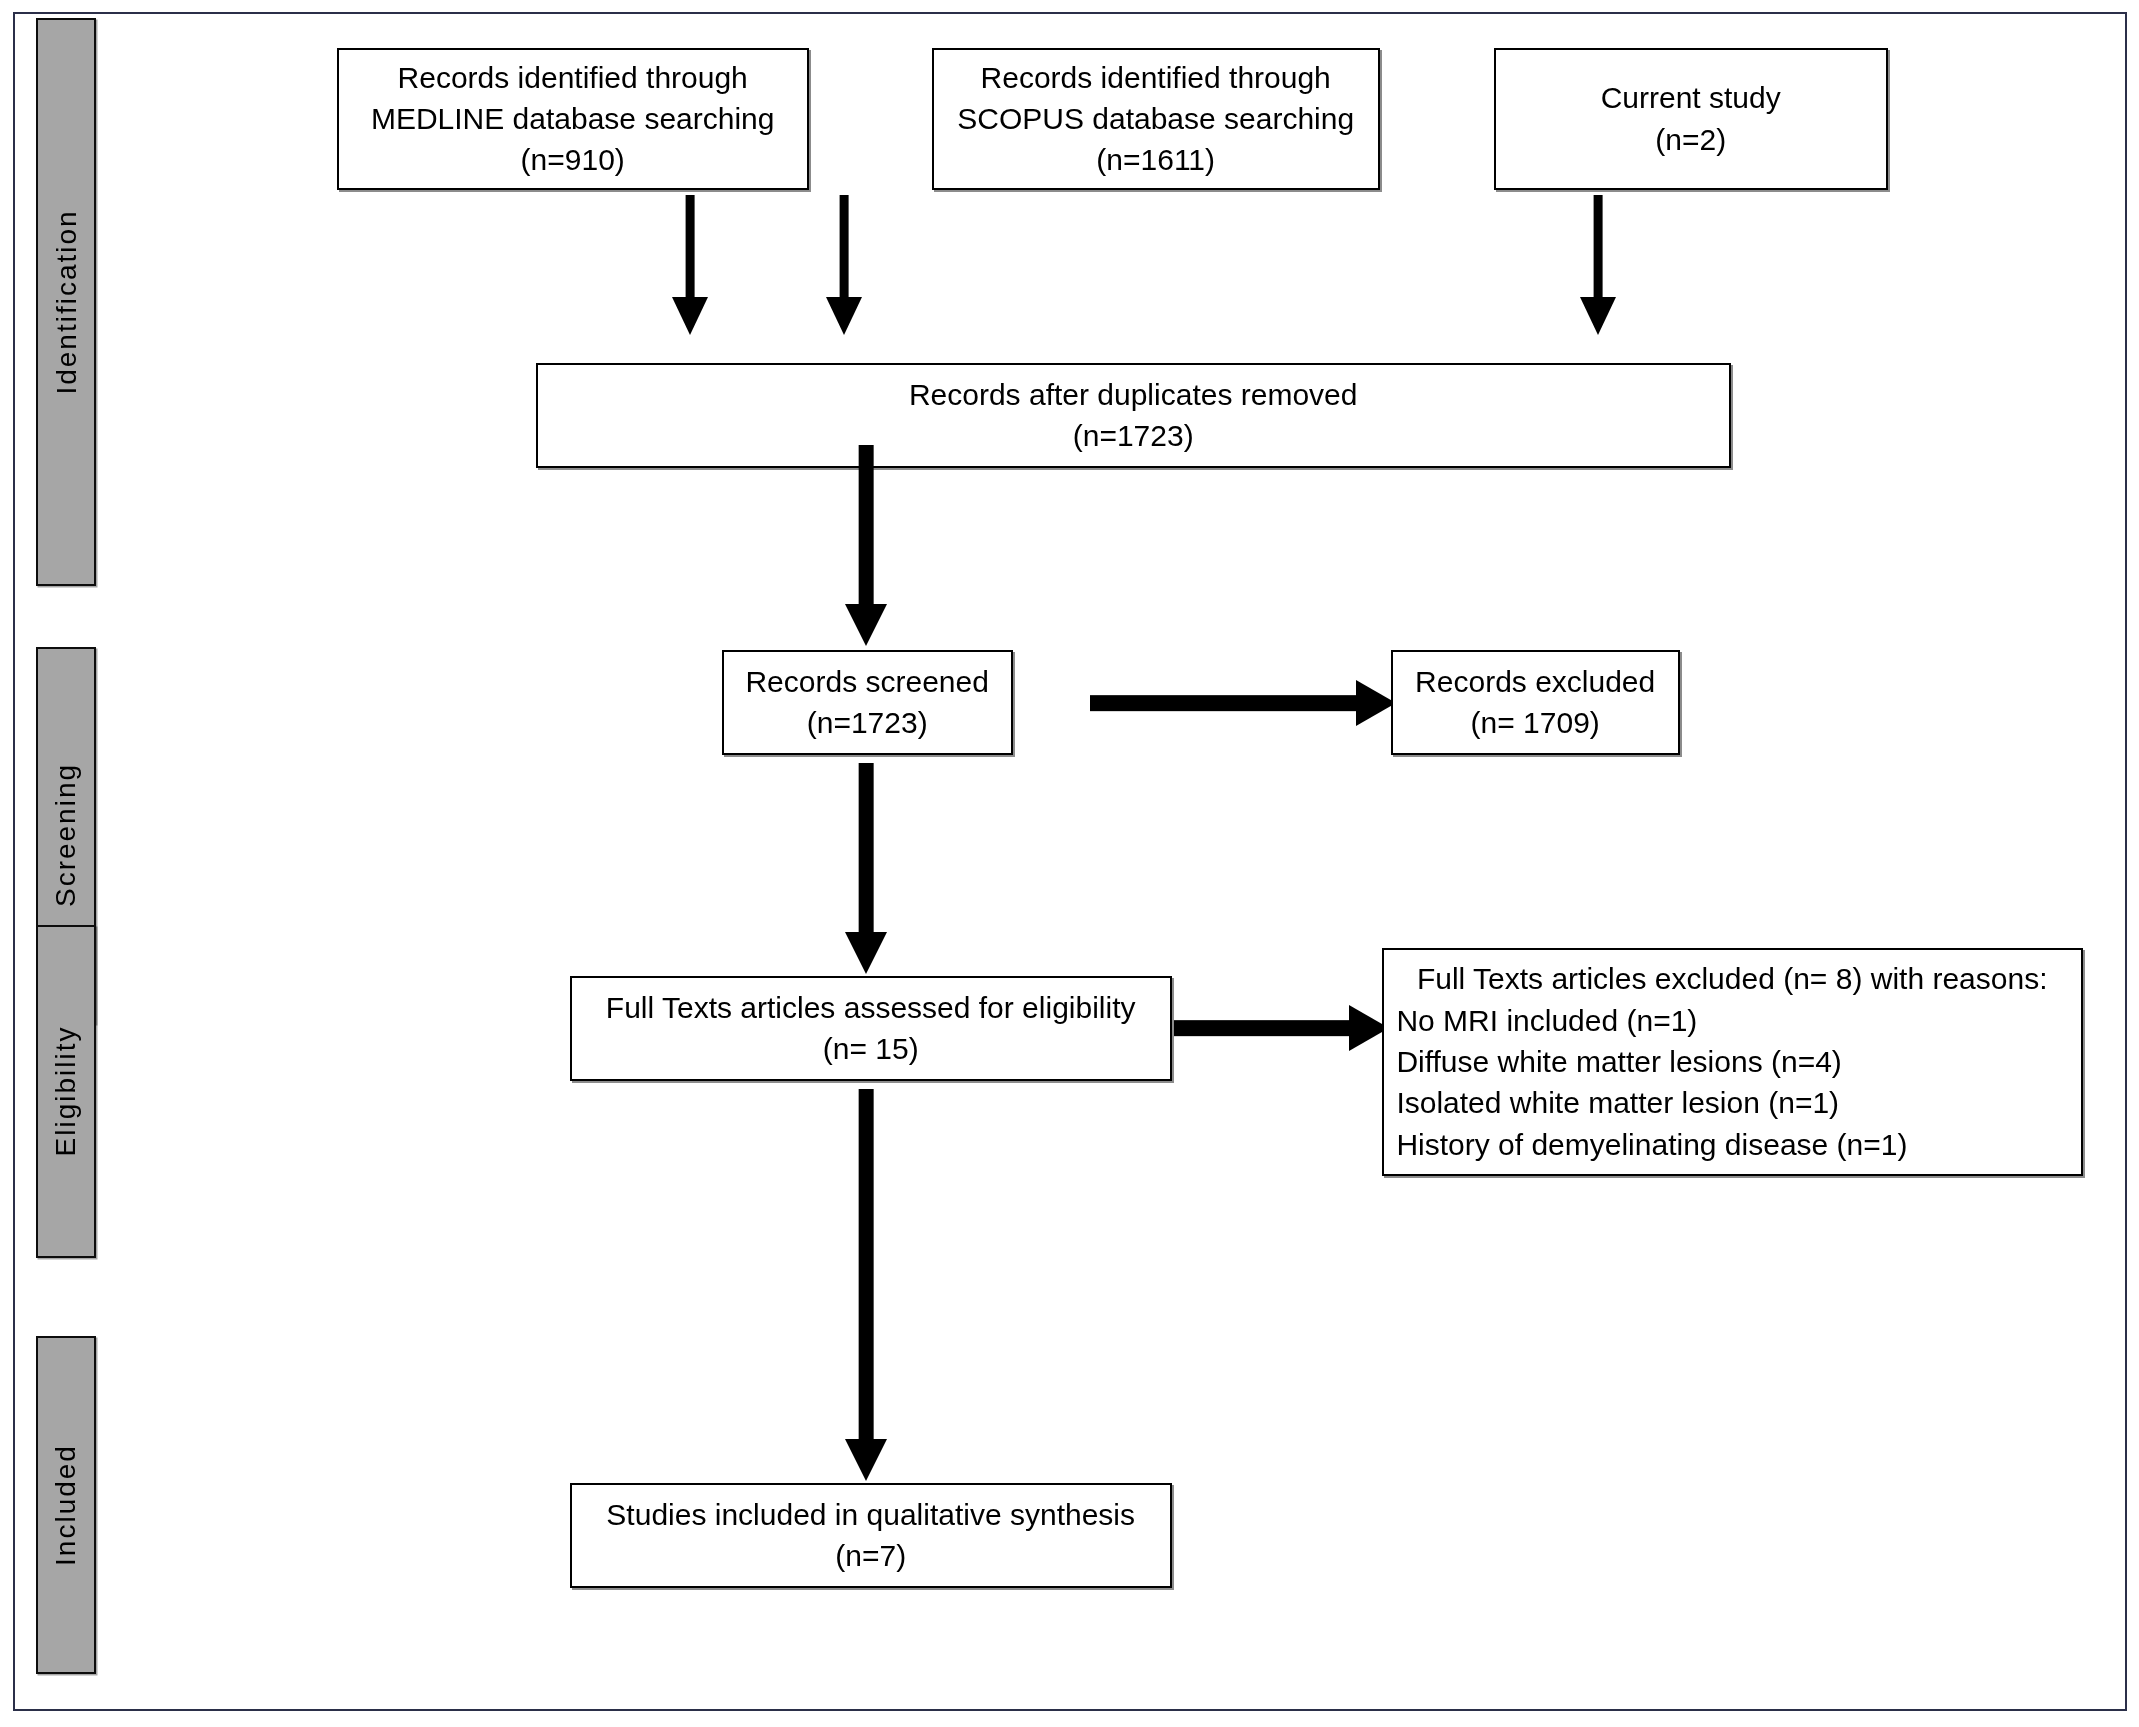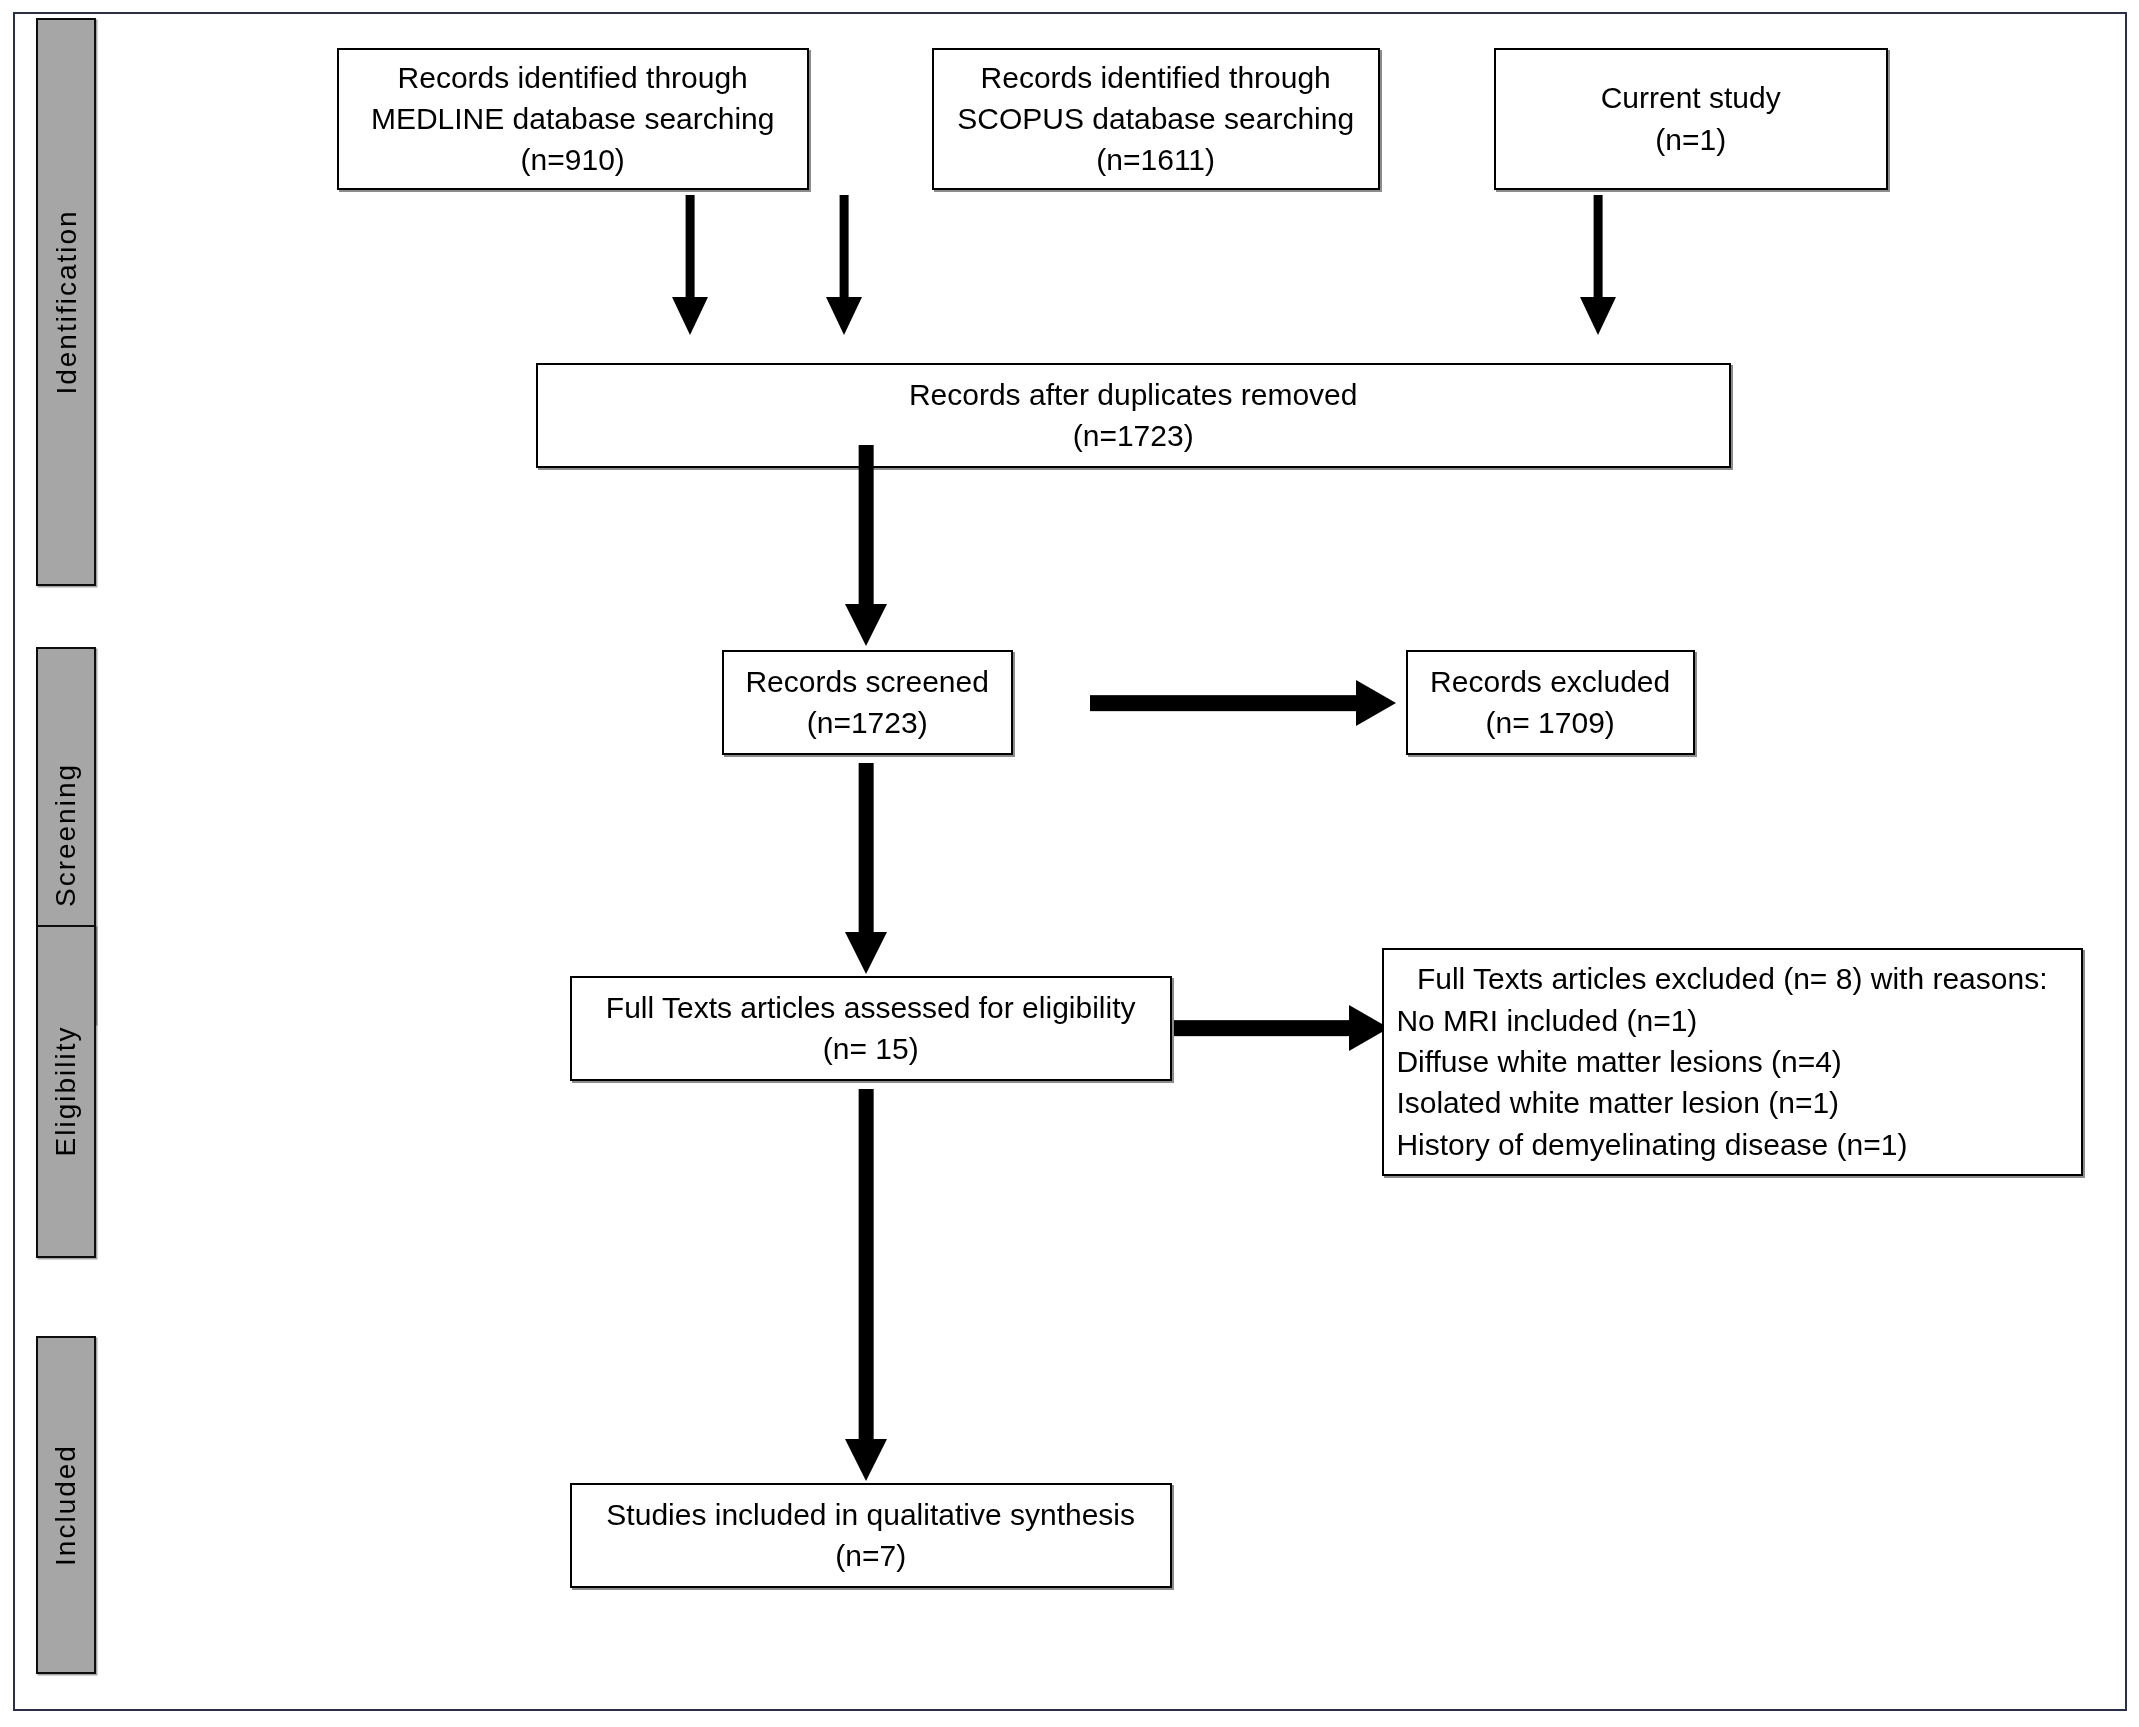--- a/index.html
+++ b/index.html
@@ -157,21 +157,21 @@
     </div>
 
     <div class="flow-box" style="left:917px; top:34px; width:448px; height:142px;">
       <div class="line">Records identified through</div>
       <div class="line">SCOPUS database searching</div>
       <div class="line">(n=1611)</div>
     </div>
 
     <div class="flow-box" style="left:1479px; top:34px; width:394px; height:142px;">
       <div class="line">Current study</div>
-      <div class="line">(n=1)</div>
+      <div class="line">(n=2)</div>
     </div>
 
     <div class="arrow-down" style="left:656px; top:181px; width:39px; height:140px;">
       <div class="shaft" style="height:105px;"></div>
       <div class="head"></div>
     </div>
 
     <div class="arrow-down" style="left:810px; top:181px; width:39px; height:140px;">
       <div class="shaft" style="height:105px;"></div>
       <div class="head"></div>
@@ -195,21 +195,21 @@
     <div class="flow-box" style="left:707px; top:636px; width:291px; height:105px;">
       <div class="line">Records screened</div>
       <div class="line">(n=1723)</div>
     </div>
 
     <div class="arrow-right" style="left:1075px; top:666px; width:306px; height:47px;">
       <div class="shaft" style="width:267px;"></div>
       <div class="head"></div>
     </div>
 
-    <div class="flow-box" style="left:1376px; top:636px; width:289px; height:105px;margin-left:15px;">
+    <div class="flow-box" style="left:1376px; top:636px; width:289px; height:105px;">
       <div class="line">Records excluded</div>
       <div class="line">(n= 1709)</div>
     </div>
 
     <div class="arrow-down thick" style="left:827px; top:749px; width:49px; height:211px;">
       <div class="shaft" style="height:171px;"></div>
       <div class="head"></div>
     </div>
 
     <div class="flow-box" style="left:555px; top:962px; width:602px; height:105px;">

